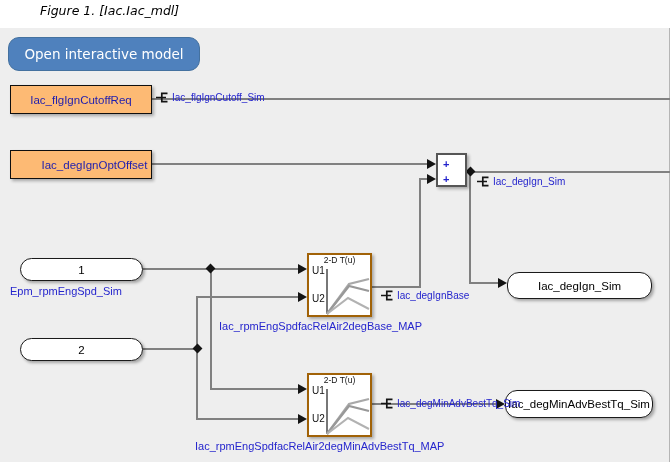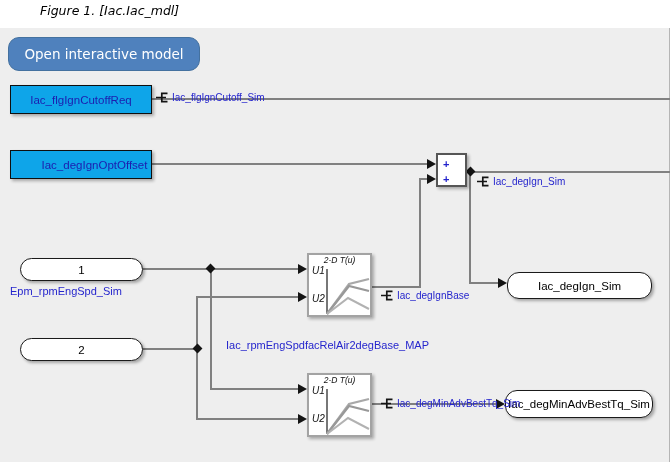--- a/index.html
+++ b/index.html
@@ -12,25 +12,25 @@
   .open-btn{position:absolute;left:8px;top:37px;width:192px;height:34px;background:#4f81bd;
             color:#ffffff;border:1px solid #44719f;border-radius:11px;
             font-family:"DejaVu Sans",sans-serif;font-size:13.5px;cursor:pointer;}
   .wire{position:absolute;background:#808080;}
   .h{height:2px;} .v{width:2px;}
   .arr{position:absolute;width:0;height:0;border-top:5px solid transparent;
        border-bottom:5px solid transparent;border-left:9px solid #141414;}
   .dot{position:absolute;width:7px;height:7px;background:#141414;transform:rotate(45deg);}
   .blk{position:absolute;box-sizing:border-box;background:#ffffff;}
   .shadow{box-shadow:2px 2px 3px rgba(0,0,0,0.30);}
-  .inblk{background:#0ea5e9;border:1px solid #0f0f0f;color:#1d1daf;display:flex;
+  .inblk{background:#fdba74;border:1px solid #0f0f0f;color:#1d1daf;display:flex;
          align-items:center;justify-content:center;font-size:11.5px;}
   .pill{border:1.4px solid #1a1a1a;border-radius:12px;display:flex;align-items:center;
         justify-content:center;font-size:11.5px;color:#000;background:#ffffff;white-space:nowrap;}
-  .lk{border:2px solid #a3a3a3;font-style:italic;}
+  .lk{border:2px solid #a16207;}
   .lk .hdr{position:absolute;left:0;right:0;top:0;text-align:center;font-size:8.5px;color:#111;}
   .lk .uin{position:absolute;left:3px;font-size:10px;color:#111;}
   .sum{border:2px solid #565656;}
   .sum .plus{position:absolute;left:5px;color:#2222cc;font-size:11px;font-weight:bold;line-height:11px;}
   .bluelabel{position:absolute;color:#2525cd;font-size:11px;white-space:nowrap;}
   .siglabel{position:absolute;display:flex;align-items:center;gap:3px;color:#2525cd;
             font-size:10px;white-space:nowrap;}
   .siglabel svg{flex:0 0 auto;}
 </style>
 </head>
@@ -99,33 +99,34 @@
     <div class="hdr">2-D T(u)</div>
     <div class="uin" style="top:10px;">U1</div>
     <div class="uin" style="top:38px;">U2</div>
     <svg style="position:absolute;left:14px;top:10px;" width="47" height="51" viewBox="0 0 47 51">
       <path d="M4 4 V49" stroke="#777" stroke-width="2" fill="none"></path>
       <path d="M4 49 L26 19 L46 14" stroke="#a8a8a8" stroke-width="2.2" fill="none"></path>
       <path d="M4 49 L26 21 L46 26" stroke="#989898" stroke-width="2.2" fill="none"></path>
       <path d="M4 49 L25 33 L46 44" stroke="#b2b2b2" stroke-width="2" fill="none"></path>
     </svg>
   </div>
-  <div class="bluelabel" style="left:226px;top:320px;width:250px;margin-top:19px;">Iac_rpmEngSpdfacRelAir2degBase_MAP</div>
+  <div class="bluelabel" style="left:219px;top:320px;width:250px;">Iac_rpmEngSpdfacRelAir2degBase_MAP</div>
 
   <div class="blk lk shadow" style="left:307px;top:373px;width:65px;height:64px;">
     <div class="hdr">2-D T(u)</div>
     <div class="uin" style="top:10px;">U1</div>
     <div class="uin" style="top:38px;">U2</div>
     <svg style="position:absolute;left:14px;top:10px;" width="47" height="51" viewBox="0 0 47 51">
       <path d="M4 4 V49" stroke="#777" stroke-width="2" fill="none"></path>
       <path d="M4 49 L26 19 L46 14" stroke="#a8a8a8" stroke-width="2.2" fill="none"></path>
       <path d="M4 49 L26 21 L46 26" stroke="#989898" stroke-width="2.2" fill="none"></path>
       <path d="M4 49 L25 33 L46 44" stroke="#b2b2b2" stroke-width="2" fill="none"></path>
     </svg>
   </div>
+  <div class="bluelabel" style="left:195px;top:440px;width:290px;">Iac_rpmEngSpdfacRelAir2degMinAdvBestTq_MAP</div>
 
   <div class="blk sum shadow" style="left:436px;top:153px;width:31px;height:34px;">
     <span class="plus" style="top:4px;">+</span>
     <span class="plus" style="top:19px;">+</span>
   </div>
 
   <div class="blk pill shadow" style="left:507px;top:272px;width:145px;height:27px;">
     <span>Iac_degIgn_Sim</span>
   </div>
   <div class="blk pill shadow" style="left:505px;top:390px;width:148px;height:28px;">

